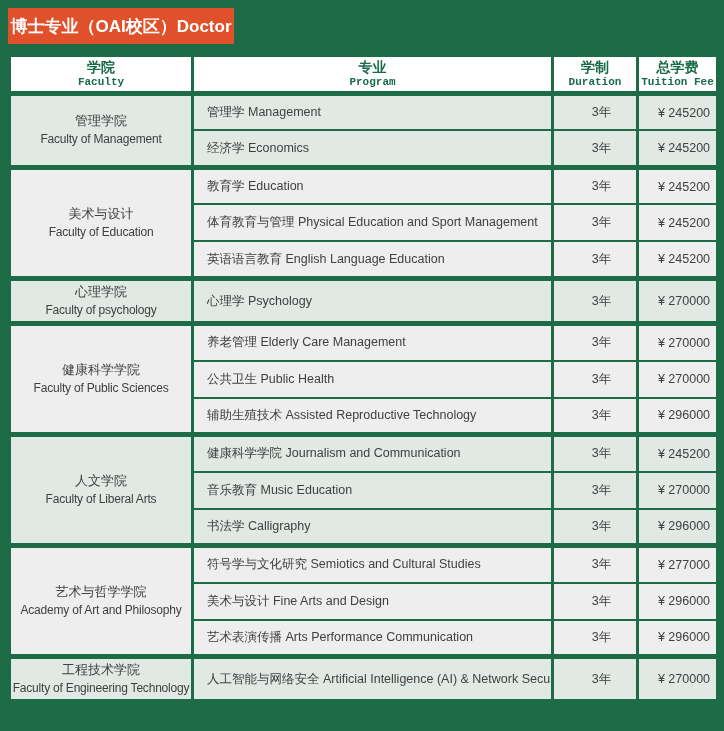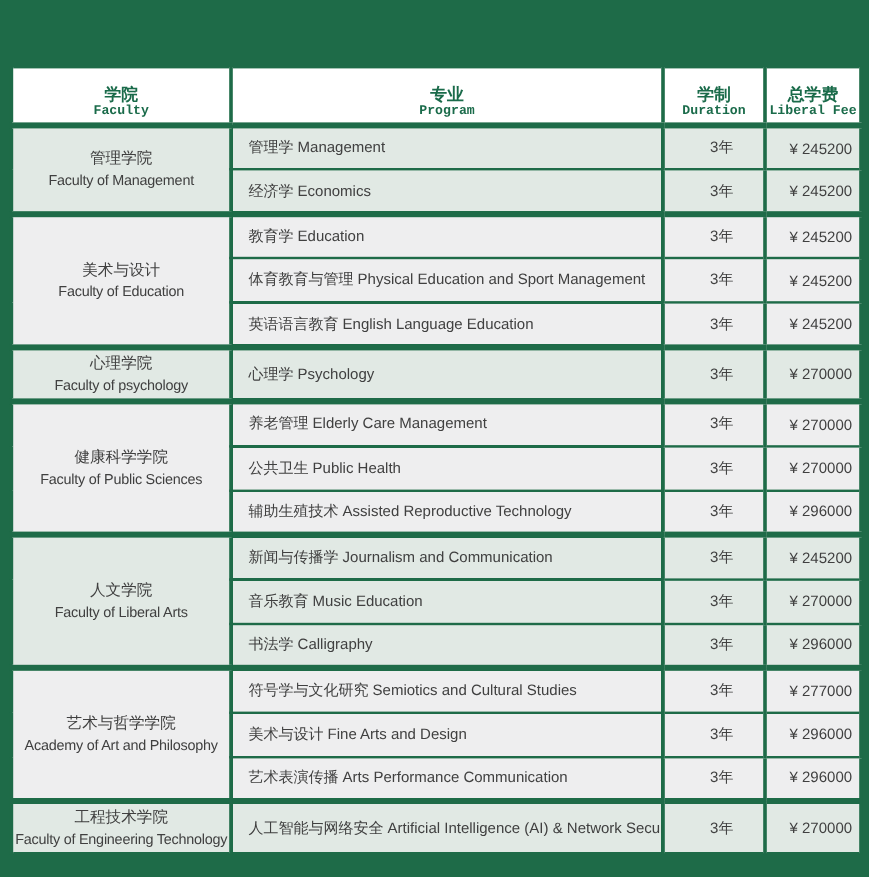--- a/index.html
+++ b/index.html
@@ -64,21 +64,21 @@
   }
   thead th{
     background:#ffffff;
     color:var(--header-text);
     height:34px;
     text-align:center;
     vertical-align:middle;
     border-bottom-width:4px;
     padding:2px 0;
   }
-  thead .h-zh{display:block;font-size:14px;font-weight:bold;line-height:1.2;margin-top:11px;}
+  thead .h-zh{display:block;font-size:14px;font-weight:bold;line-height:1.2;}
   thead .h-en{display:block;font-size:11px;font-weight:bold;line-height:1.2;font-family:Liberation Mono, monospace;}
   tbody td{
     height:37px;
     color:var(--body-text);
     font-size:12.5px;
     vertical-align:middle;
     padding-left:13px;
   }
   tr.g-green td{background:var(--row-green);}
   tr.g-gray td{background:var(--row-gray);}
@@ -95,20 +95,21 @@
     padding-left:13px;
     white-space:nowrap;
     overflow:hidden;
   }
   td.duration,td.fee{text-align:center;white-space:nowrap;}
 </style>
 </head>
 <body>
 
 <div class="banner">
+  <div class="banner-title">博士专业（OAI校区）Doctor</div>
 </div>
 
 <div class="table-wrap">
   <table>
     <colgroup>
       <col class="c-faculty">
         <col class="c-program">
         <col class="c-duration">
         <col class="c-fee">
     </colgroup>
@@ -121,21 +122,21 @@
         <th>
           <span class="h-zh">专业</span>
           <span class="h-en">Program</span>
         </th>
         <th>
           <span class="h-zh">学制</span>
           <span class="h-en">Duration</span>
         </th>
         <th>
           <span class="h-zh">总学费</span>
-          <span class="h-en">Liberal Fee</span>
+          <span class="h-en">Tuition Fee</span>
         </th>
       </tr>
     </thead>
     <tbody>
         <tr class="g-green group-start">
           <td class="faculty" rowspan="2">
             <div class="f-zh">管理学院</div>
             <div class="f-en">Faculty of Management</div>
           </td>
           <td class="program">管理学 Management</td>
@@ -192,21 +193,21 @@
         <tr class="g-gray">
           <td class="program">辅助生殖技术 Assisted Reproductive Technology</td>
           <td class="duration">3年</td>
           <td class="fee">¥ 296000</td>
         </tr>
         <tr class="g-green group-start">
           <td class="faculty" rowspan="3">
             <div class="f-zh">人文学院</div>
             <div class="f-en">Faculty of Liberal Arts</div>
           </td>
-          <td class="program">新闻与传播学 Journalism and Communication</td>
+          <td class="program">健康科学学院 Journalism and Communication</td>
           <td class="duration">3年</td>
           <td class="fee">¥ 245200</td>
         </tr>
         <tr class="g-green">
           <td class="program">音乐教育 Music Education</td>
           <td class="duration">3年</td>
           <td class="fee">¥ 270000</td>
         </tr>
         <tr class="g-green">
           <td class="program">书法学 Calligraphy</td>

